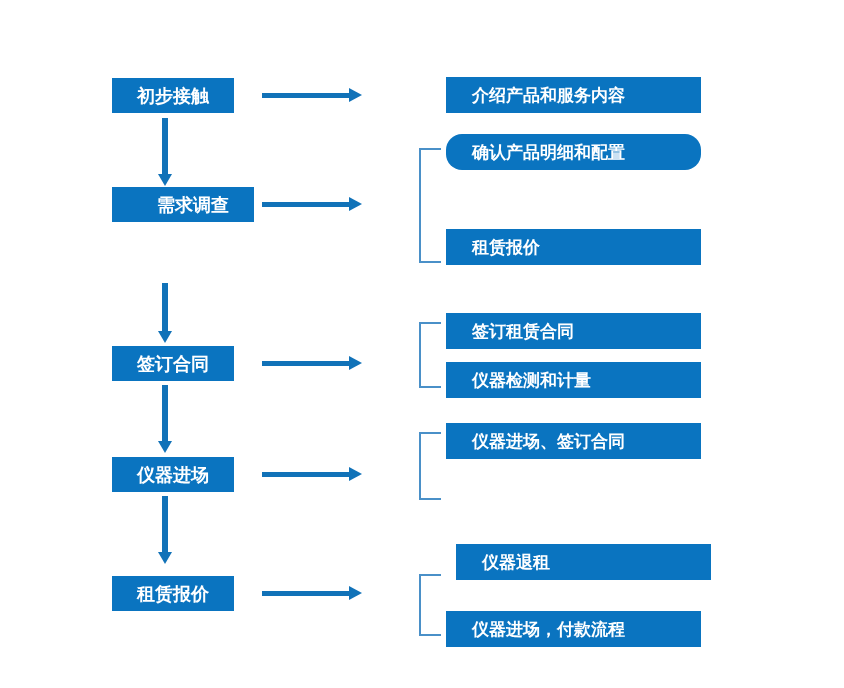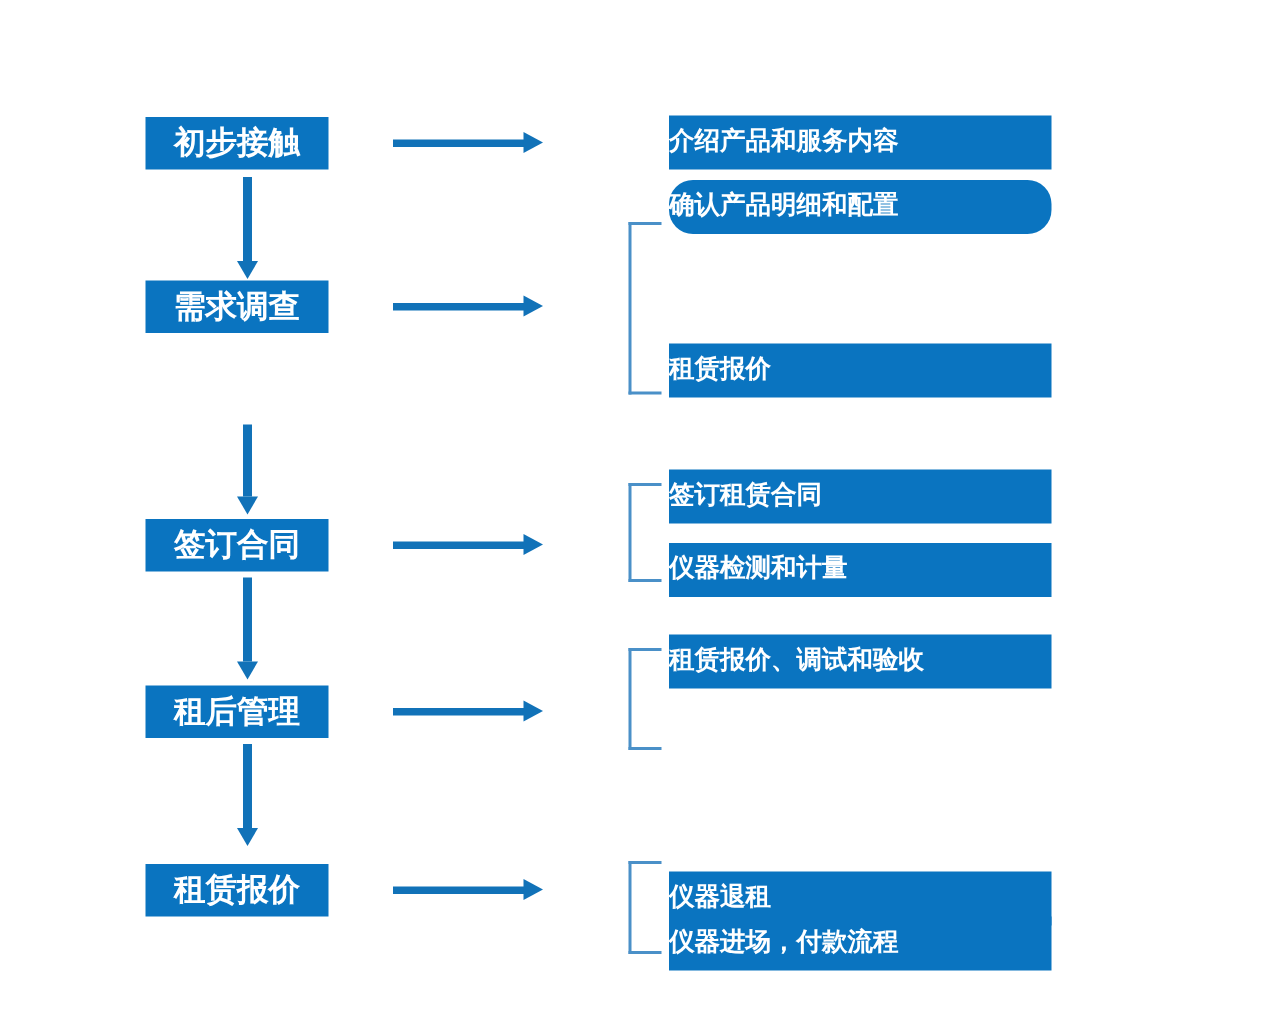--- a/index.html
+++ b/index.html
@@ -33,50 +33,49 @@
     justify-content: center;
     font-size: 20px;
     font-weight: bold;
     letter-spacing: 1px;
     line-height: 1;
   }
 
   
   .stage-box {
     position: absolute;
-    left: 97px;
+    left: 112px;
     width: 122px;
     height: 35px;
     background: #0a74c0;
     color: #ffffff;
     display: flex;
     align-items: center;
     justify-content: center;
-    font-size: 21px;
+    font-size: 18px;
     font-weight: bold;
     line-height: 1;
   }
 
   
   .detail-box {
     position: absolute;
     left: 446px;
     width: 255px;
     height: 36px;
     background: #0a74c0;
     color: #ffffff;
     display: flex;
     align-items: center;
     justify-content: flex-start;
-    padding-left: 0;
+    padding-left: 26px;
     box-sizing: border-box;
     font-size: 17px;
     font-weight: bold;
     line-height: 1;
-    font-family: Liberation Mono, monospace;
   }
 
   
   .h-arrow {
     position: absolute;
     left: 262px;
     width: 100px;
     height: 16px;
   }
   .h-arrow .shaft {
@@ -146,30 +145,30 @@
     <span class="head"></span>
   </div>
 
   <div class="detail-box" style="top:77px;">介绍产品和服务内容</div>
 
   <div class="v-arrow" style="top:118px; height:68px;">
     <span class="shaft" style="height:56px;"></span>
     <span class="head"></span>
   </div>
 
-  <div class="stage-box" style="top:187px;">需求调查</div>
+  <div class="stage-box" style="top:187px;padding-left:20px;">需求调查</div>
 
   <div class="h-arrow" style="top:196px;">
     <span class="shaft"></span>
     <span class="head"></span>
   </div>
 
   <div class="bracket" style="top:148px; height:115px;"></div>
 
-  <div class="detail-box" style="top:120px;border-radius:16px;">确认产品明细和配置</div>
+  <div class="detail-box" style="top:134px;border-radius:16px;">确认产品明细和配置</div>
 
   <div class="detail-box" style="top:186px;margin-top:43px;">租赁报价</div>
 
 
   <div class="v-arrow" style="top:283px; height:60px;">
     <span class="shaft" style="height:48px;"></span>
     <span class="head"></span>
   </div>
 
   <div class="stage-box" style="top:346px;">签订合同</div>
@@ -183,43 +182,43 @@
 
   <div class="detail-box" style="top:313px;">签订租赁合同</div>
 
   <div class="detail-box" style="top:362px;">仪器检测和计量</div>
 
   <div class="v-arrow" style="top:385px; height:68px;">
     <span class="shaft" style="height:56px;"></span>
     <span class="head"></span>
   </div>
 
-  <div class="stage-box" style="top:457px;">租后管理</div>
+  <div class="stage-box" style="top:457px;">仪器进场</div>
 
   <div class="h-arrow" style="top:466px;">
     <span class="shaft"></span>
     <span class="head"></span>
   </div>
 
   <div class="bracket" style="top:432px; height:68px;"></div>
 
-  <div class="detail-box" style="top:423px;">租赁报价、调试和验收</div>
+  <div class="detail-box" style="top:423px;">仪器进场、签订合同</div>
 
 
   <div class="v-arrow" style="top:496px; height:68px;">
     <span class="shaft" style="height:56px;"></span>
     <span class="head"></span>
   </div>
 
   <div class="stage-box" style="top:576px;">租赁报价</div>
 
   <div class="h-arrow" style="top:585px;">
     <span class="shaft"></span>
     <span class="head"></span>
   </div>
 
   <div class="bracket" style="top:574px; height:62px;"></div>
 
-  <div class="detail-box" style="top:581px;">仪器退租</div>
+  <div class="detail-box" style="top:544px;margin-left:10px;">仪器退租</div>
 
   <div class="detail-box" style="top:611px;">仪器进场，付款流程</div>
 
 </div>
 
 </body></html>

